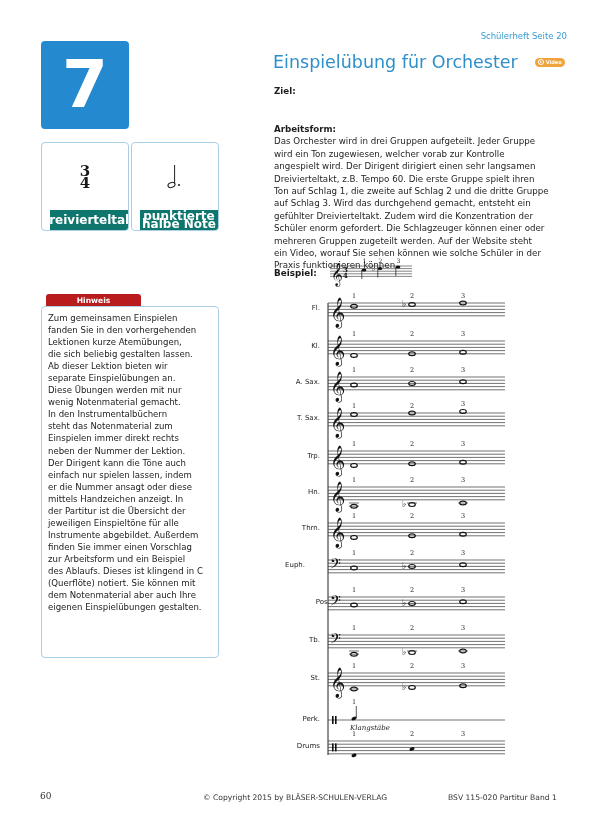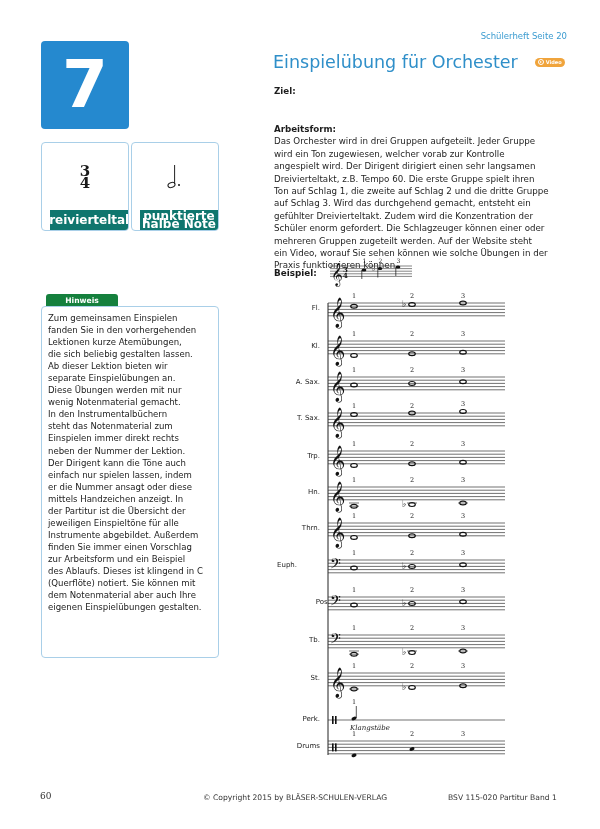--- a/index.html
+++ b/index.html
@@ -27,22 +27,22 @@
     position: absolute; left: 8px; right: 0; bottom: 0; height: 20px;
     background: #0f766e; color: #fff; font-weight: bold; font-size: 12px;
     display: flex; align-items: center; justify-content: center; text-align: center; line-height: 1;
   }
   .timesig {
     font-family: "DejaVu Serif", serif; font-weight: bold; font-size: 15px;
     line-height: 12px; display: flex; flex-direction: column; align-items: center;
   }
 
   .hint-tab {
-    position: absolute; left: 46px; top: 294px; width: 72px; height: 12px;
-    background: #15803d; border-radius: 3px 3px 0 0; color: #fff;
+    position: absolute; left: 46px; top: 294px; width: 95px; height: 12px;
+    background: #b91c1c; border-radius: 3px 3px 0 0; color: #fff;
     font-weight: bold; font-size: 7.6px; display: flex; align-items: center; justify-content: center;
   }
   .hint-box {
     position: absolute; left: 41px; top: 306px; width: 178px; height: 352px;
     border: 1.2px solid #a9cfe8; border-radius: 4px; padding: 5px 6px;
     font-size: 8.55px; line-height: 12.05px; color: #222;
   }
   .hint-box p { white-space: nowrap; }
 
   .page-ref {
@@ -157,21 +157,21 @@
   <p class="heading">Arbeitsform:</p>
 <p>Das Orchester wird in drei Gruppen aufgeteilt. Jeder Gruppe</p>
     <p>wird ein Ton zugewiesen, welcher vorab zur Kontrolle</p>
     <p>angespielt wird. Der Dirigent dirigiert einen sehr langsamen</p>
     <p>Dreivierteltakt, z.B. Tempo 60. Die erste Gruppe spielt ihren</p>
     <p>Ton auf Schlag 1, die zweite auf Schlag 2 und die dritte Gruppe</p>
     <p>auf Schlag 3. Wird das durchgehend gemacht, entsteht ein</p>
     <p>gefühlter Dreivierteltakt. Zudem wird die Konzentration der</p>
     <p>Schüler enorm gefordert. Die Schlagzeuger können einer oder</p>
     <p>mehreren Gruppen zugeteilt werden. Auf der Website steht</p>
-    <p>ein Video, worauf Sie sehen können wie solche Übungen in der</p>
+    <p>ein Video, worauf Sie sehen können wie solche Schüler in der</p>
     <p>Praxis funktionieren können.</p>
   </div>
 
 <div class="example-label">Beispiel:</div>
 
 <svg class="score-svg" id="score" width="600" height="829">
     <line x1="330" y1="266" x2="412" y2="266" stroke="#333" stroke-width="0.6"></line>
     <line x1="330" y1="268.6" x2="412" y2="268.6" stroke="#333" stroke-width="0.6"></line>
     <line x1="330" y1="271.2" x2="412" y2="271.2" stroke="#333" stroke-width="0.6"></line>
     <line x1="330" y1="273.8" x2="412" y2="273.8" stroke="#333" stroke-width="0.6"></line>
@@ -358,21 +358,21 @@
     <text x="461" y="736" font-size="6.5" font-family="DejaVu Serif, serif" fill="#222">3</text>
   </svg>
 <div id="inst-labels">
     <div class="inst-label" style="left: 260px; top: 304.4px;">Fl.</div>
     <div class="inst-label" style="left: 260px; top: 342.4px;">Kl.</div>
     <div class="inst-label" style="left: 260px; top: 378.4px;">A. Sax.</div>
     <div class="inst-label" style="left: 260px; top: 414.4px;">T. Sax.</div>
     <div class="inst-label" style="left: 260px; top: 452.4px;">Trp.</div>
     <div class="inst-label" style="left: 260px; top: 488.4px;">Hn.</div>
     <div class="inst-label" style="left: 260px; top: 524.4px;">Thrn.</div>
-    <div class="inst-label" style="left: 257px; top: 561.4px; text-align: center;">Euph.</div>
+    <div class="inst-label" style="left: 245px; top: 561.4px;">Euph.</div>
     <div class="inst-label" style="left: 270px; top: 598.4px;">Pos.</div>
     <div class="inst-label" style="left: 260px; top: 636.4px;">Tb.</div>
     <div class="inst-label" style="left: 260px; top: 674.4px;">St.</div>
     <div class="inst-label" style="left: 260px; top: 715px;">Perk.</div>
     <div class="inst-label" style="left: 260px; top: 742.4px;">Drums</div>
   </div>
 
 <div class="footer page-num">60</div>
 <div class="footer copyright">© Copyright 2015 by BLÄSER-SCHULEN-VERLAG</div>
 <div class="footer product">BSV 115-020 Partitur Band 1</div>

